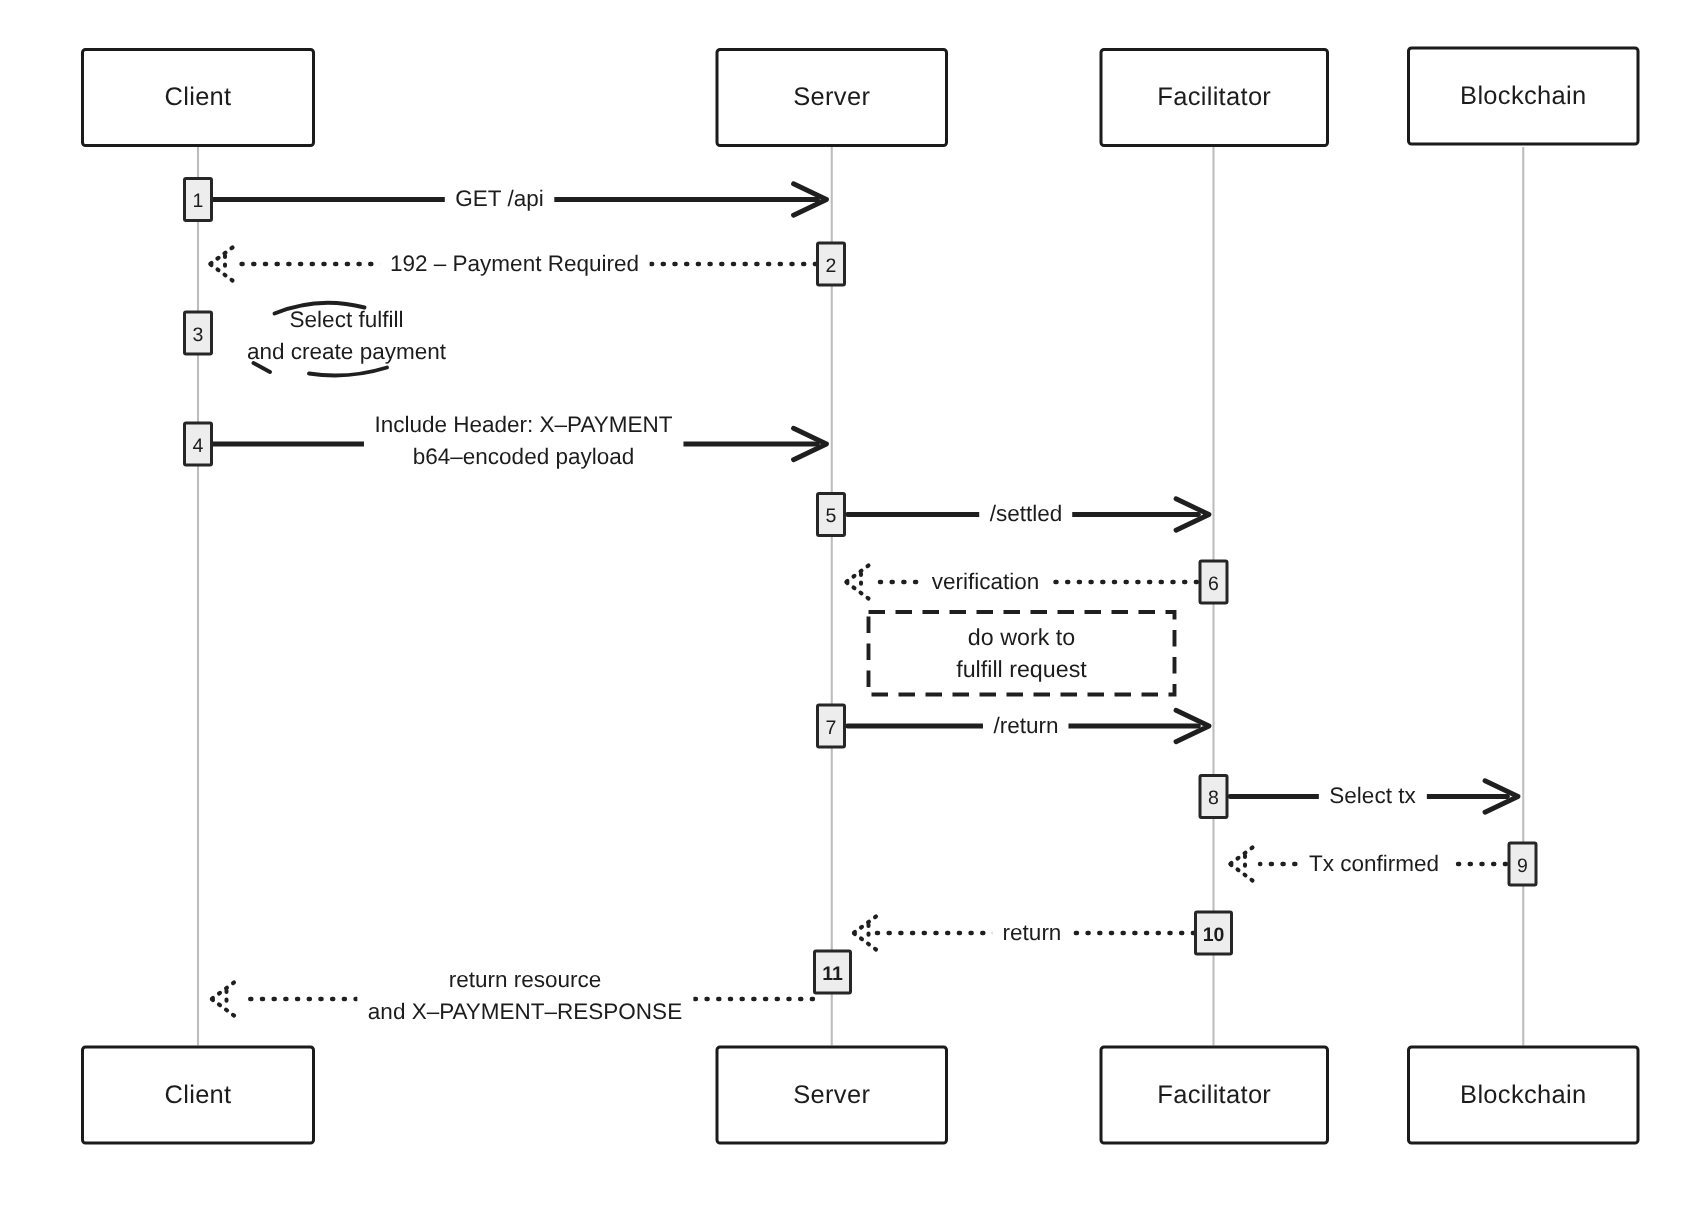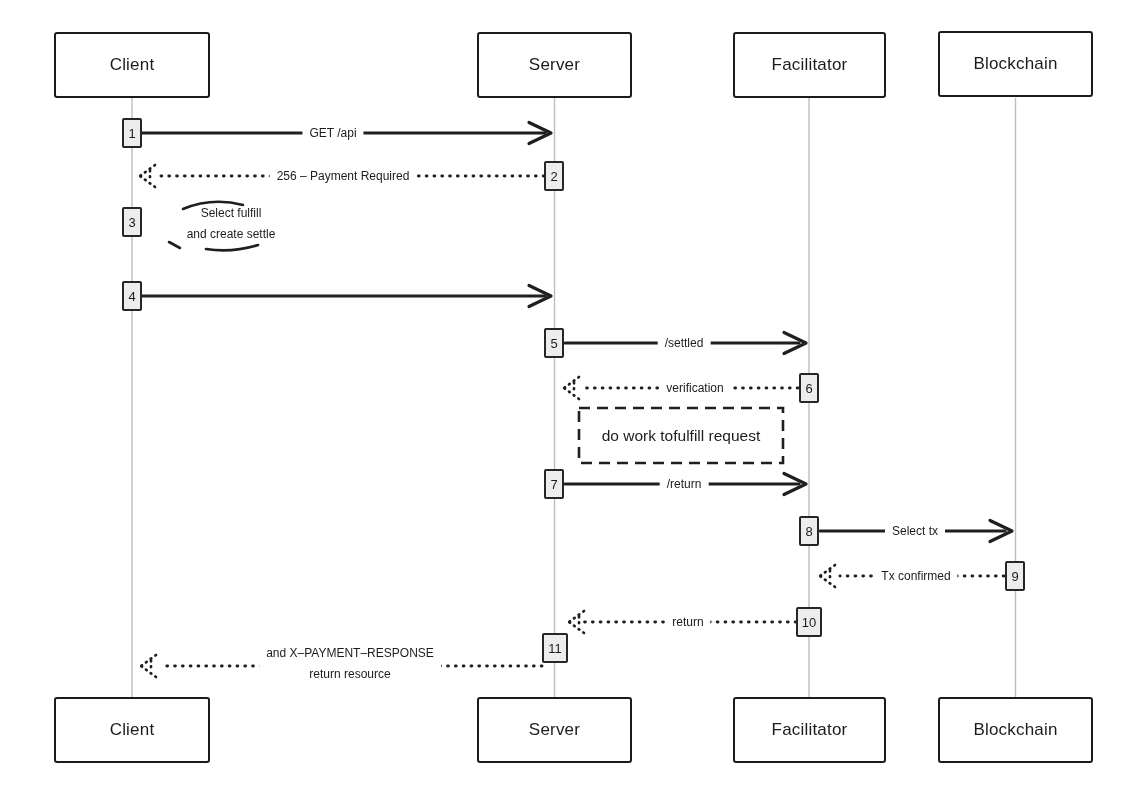--- a/index.html
+++ b/index.html
@@ -5,27 +5,27 @@
   html,body{margin:0;padding:0;background:#fff;}
   .stage{position:relative;width:1130px;height:806px;background:#ffffff;
          font-family:"Liberation Sans",sans-serif;color:#1c1c1c;overflow:hidden;}
   .stage svg{position:absolute;left:0;top:0;}
   .participant{position:absolute;height:66px;border:2.5px solid #1b1b1b;border-radius:3px;
                background:#fff;display:flex;align-items:center;justify-content:center;
                font-size:17px;box-sizing:border-box;letter-spacing:.2px;}
   .num{position:absolute;width:20px;height:30px;background:#ededed;border:2px solid #262626;
        border-radius:2px;display:flex;align-items:center;justify-content:center;
        font-size:13px;box-sizing:border-box;}
-  .num.wide{width:26px;}
+  .num.wide{width:26px;font-weight:bold;}
   .msg{position:absolute;transform:translate(-50%,-50%);background:#ffffff;
-       padding:0 7px;font-size:12px;line-height:21px;white-space:nowrap;text-align:center;}
+       padding:0 7px;font-size:15px;line-height:21px;white-space:nowrap;text-align:center;}
   .msg.clear{background:transparent;}
   .msg span{display:block;}
   .note-text{position:absolute;left:579px;top:408px;width:204px;height:55px;
-             display:flex;flex-direction:row;align-items:center;justify-content:center;
+             display:flex;flex-direction:column;align-items:center;justify-content:center;
              font-size:15.5px;line-height:21px;text-align:center;}
 </style>
 </head>
 <body>
 
 <div class="stage">
 
   <svg width="1130" height="806" viewBox="0 0 1130 806">
 
     <g stroke="#bdbdbd" stroke-width="1.4">
@@ -119,34 +119,38 @@
   <div class="num" style="left:122px;top:281px">4</div>
   <div class="num" style="left:544px;top:328px">5</div>
   <div class="num" style="left:799px;top:373px">6</div>
   <div class="num" style="left:544px;top:469px">7</div>
   <div class="num" style="left:799px;top:516px">8</div>
   <div class="num" style="left:1005px;top:561px">9</div>
   <div class="num wide" style="left:796px;top:607px">10</div>
   <div class="num wide" style="left:542px;top:633px">11</div>
 
   <div class="msg" style="left:333px;top:133px">GET /api</div>
-  <div class="msg" style="left:343px;top:176px">256 – Payment Required</div>
+  <div class="msg" style="left:343px;top:176px">192 – Payment Required</div>
   <div class="msg clear" style="left:231px;top:224px">
     <span>Select fulfill</span>
-    <span>and create settle</span>
+    <span>and create payment</span>
+  </div>
+  <div class="msg" style="left:349px;top:294px">
+    <span>Include Header: X–PAYMENT</span>
+    <span>b64–encoded payload</span>
   </div>
   <div class="msg" style="left:684px;top:343px">/settled</div>
-  <div class="msg" style="left:695px;top:388px">verification</div>
+  <div class="msg" style="left:657px;top:388px">verification</div>
   <div class="msg" style="left:684px;top:484px">/return</div>
   <div class="msg" style="left:915px;top:531px">Select tx</div>
   <div class="msg" style="left:916px;top:576px">Tx confirmed</div>
   <div class="msg" style="left:688px;top:622px">return</div>
   <div class="msg" style="left:350px;top:664px">
+    <span>return resource</span>
     <span>and X–PAYMENT–RESPONSE</span>
-    <span>return resource</span>
   </div>
 
   <div class="note-text">
     <span>do work to</span>
     <span>fulfill request</span>
   </div>
 
 </div>
 
 </body></html>

